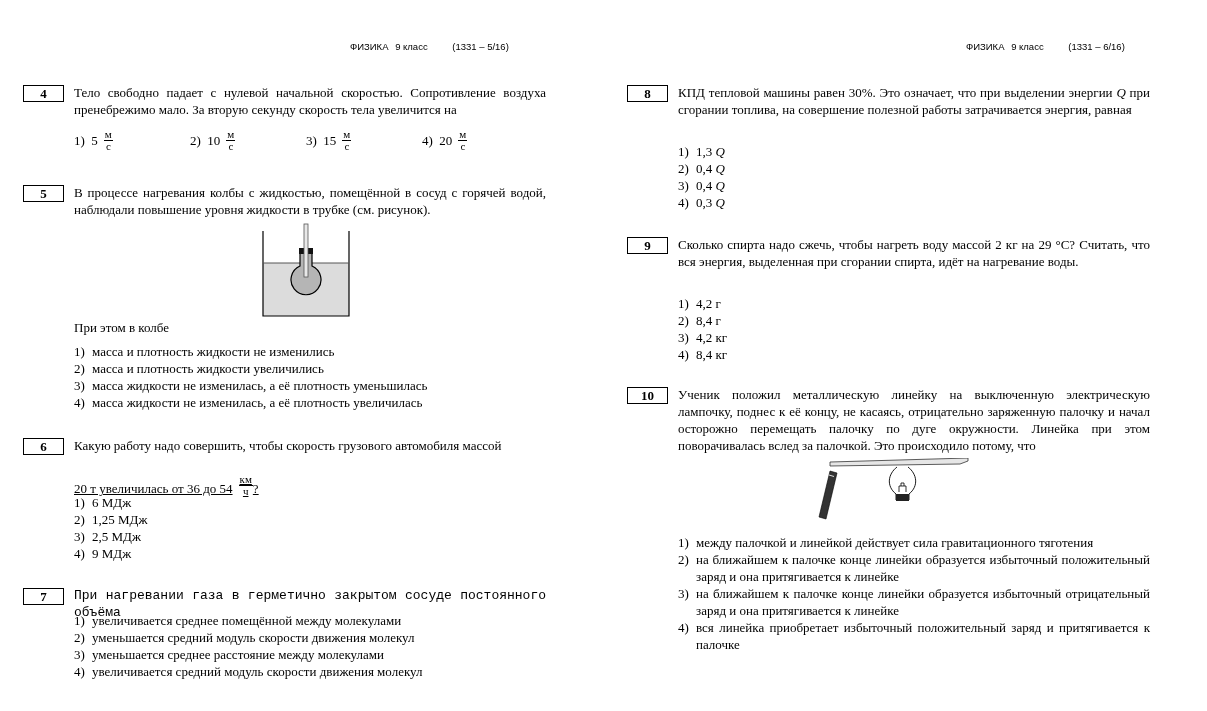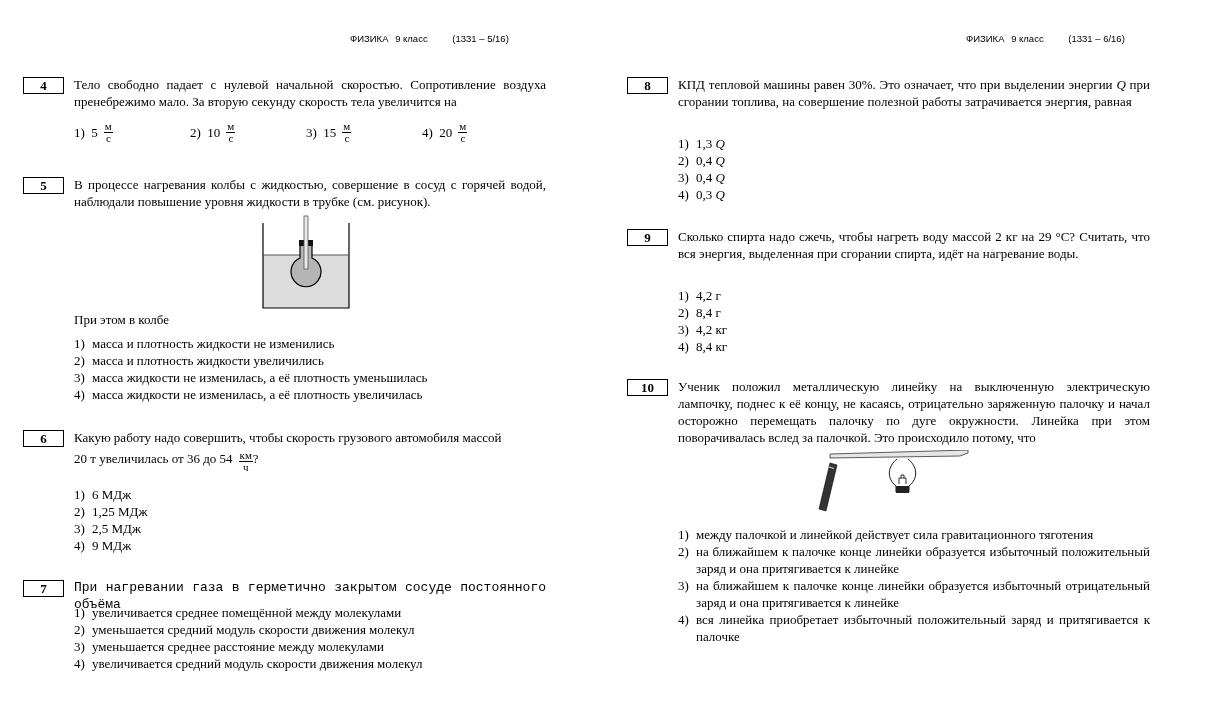--- a/index.html
+++ b/index.html
@@ -1,19 +1,19 @@
 <!DOCTYPE html>
 <html><head>
 <meta charset="utf-8">
 <style>
   * { box-sizing: border-box; margin: 0; padding: 0; }
   html, body { width: 1207px; height: 711px; background: #ffffff; overflow: hidden; }
   body { position: relative; font-family: "Liberation Serif", serif; color: #000; font-size: 13px; }
 
-  .page { position: absolute; top: 0; width: 600px; height: 504px; }
+  .page { position: absolute; top: 8px; width: 600px; height: 504px; }
   .page-left { left: 0; }
   .page-right { left: 604px; }
 
   .header {
     position: absolute; top: 33px; left: 350px;
     font-family: "Liberation Sans", sans-serif; font-size: 9.5px; white-space: nowrap;
   }
   .header .subj { margin-right: 4px; }
   .header .grade { margin-right: 22px; }
 
@@ -86,21 +86,21 @@
         <span class="frac">
             <span class="num">м</span>
             <span class="den">с</span>
           </span>
       </div>
     </div>
   </div>
 
   <div class="q" style="top:177px;">
     <div class="qnum">5</div>
-    <div class="qtext" style="top:-1px;">В процессе нагревания колбы с жидкостью, совершение в сосуд с горячей водой, наблюдали повышение уровня жидкости в трубке (см. рисунок).</div>
+    <div class="qtext" style="top:-1px;">В процессе нагревания колбы с жидкостью, помещённой в сосуд с горячей водой, наблюдали повышение уровня жидкости в трубке (см. рисунок).</div>
   </div>
 
   <svg class="fig" style="left:262px; top:215px;" width="88" height="94" viewBox="0 0 88 94">
     <rect x="1" y="40" width="86" height="53" fill="#dcdcdc"></rect>
     <path d="M1 8 V93 H87 V8" fill="none" stroke="#000" stroke-width="1.2"></path>
     <line x1="1" y1="40" x2="87" y2="40" stroke="#555" stroke-width="1"></line>
     <path d="M38 28 V43 A15 15 0 1 0 50 43 V28 Z" fill="#b5b5b5" stroke="#000" stroke-width="1.2"></path>
     <rect x="37" y="25" width="14" height="6" fill="#111"></rect>
     <rect x="42" y="1" width="4" height="53" fill="#e8e8e8" stroke="#555" stroke-width="0.8"></rect>
   </svg>
@@ -124,21 +124,21 @@
           <span class="n">4)</span>
           <span class="t">масса жидкости не изменилась, а её плотность увеличилась</span>
         </div>
     </div>
   </div>
 
   <div class="q" style="top:430px;">
     <div class="qnum">6</div>
     <div class="qtext" style="top:-1px; text-align:left;">
       <div>Какую работу надо совершить, чтобы скорость грузового автомобиля массой</div>
-      <div style="margin-top:4px; display:flex; align-items:flex-start;">
+      <div style="margin-top:20px; display:flex; align-items:flex-end;text-decoration:underline;">
         <span>20 т увеличилась от 36 до 54</span>
         <span class="frac">
             <span class="num">км</span>
             <span class="den">ч</span>
           </span>
         <span>?</span>
       </div>
     </div>
     <div class="opts" style="top:56px;">
       <div class="opt">

